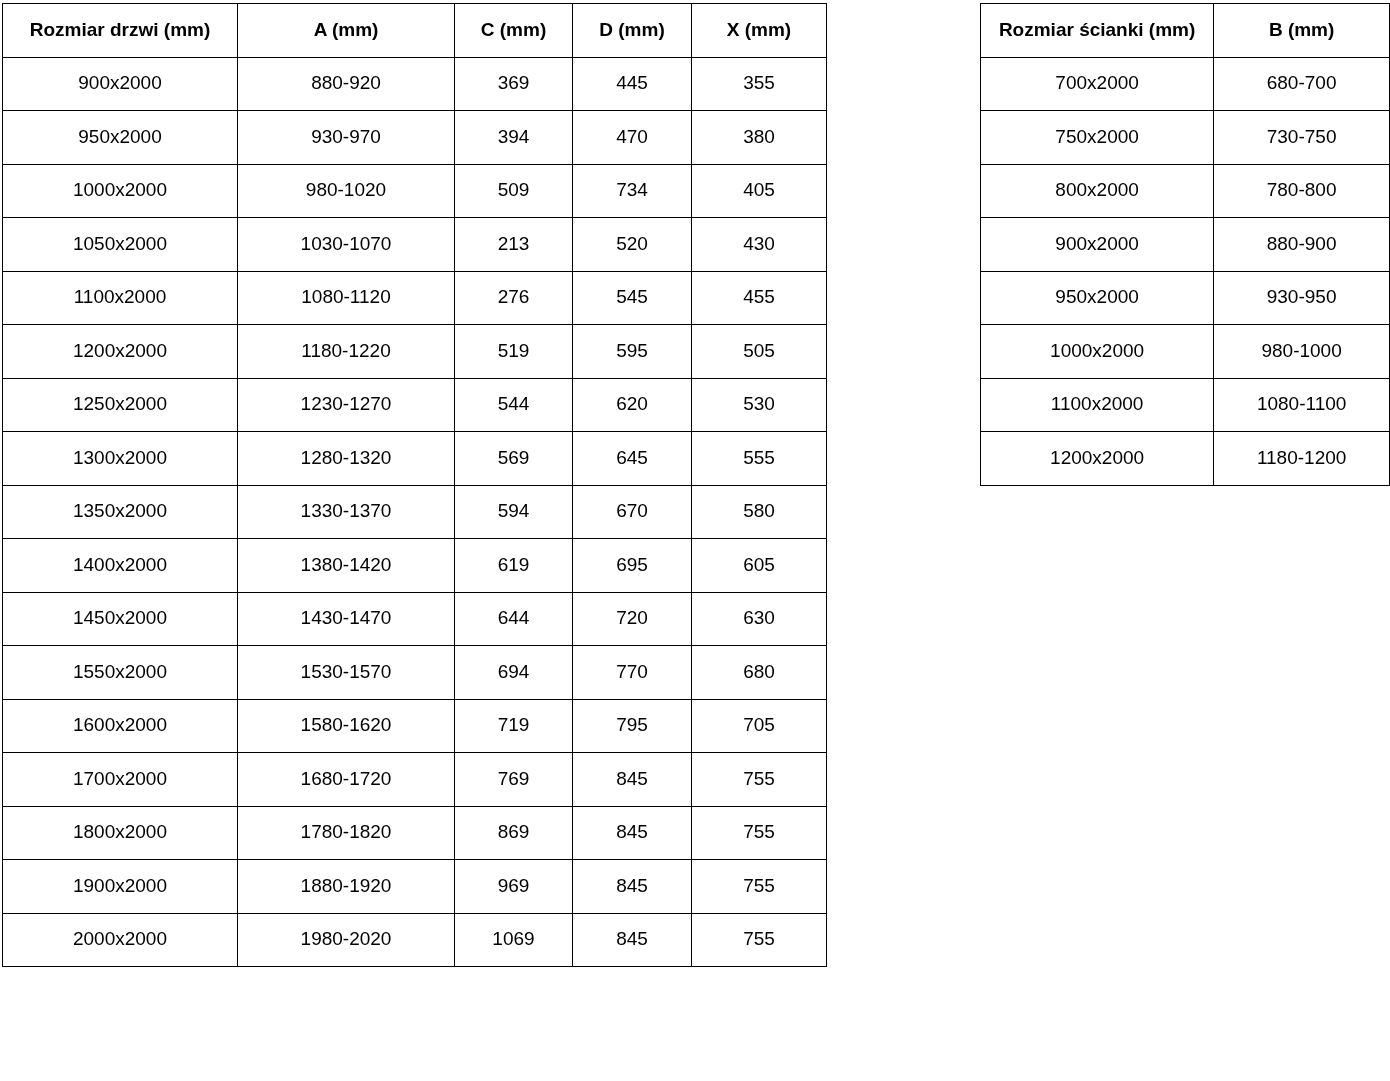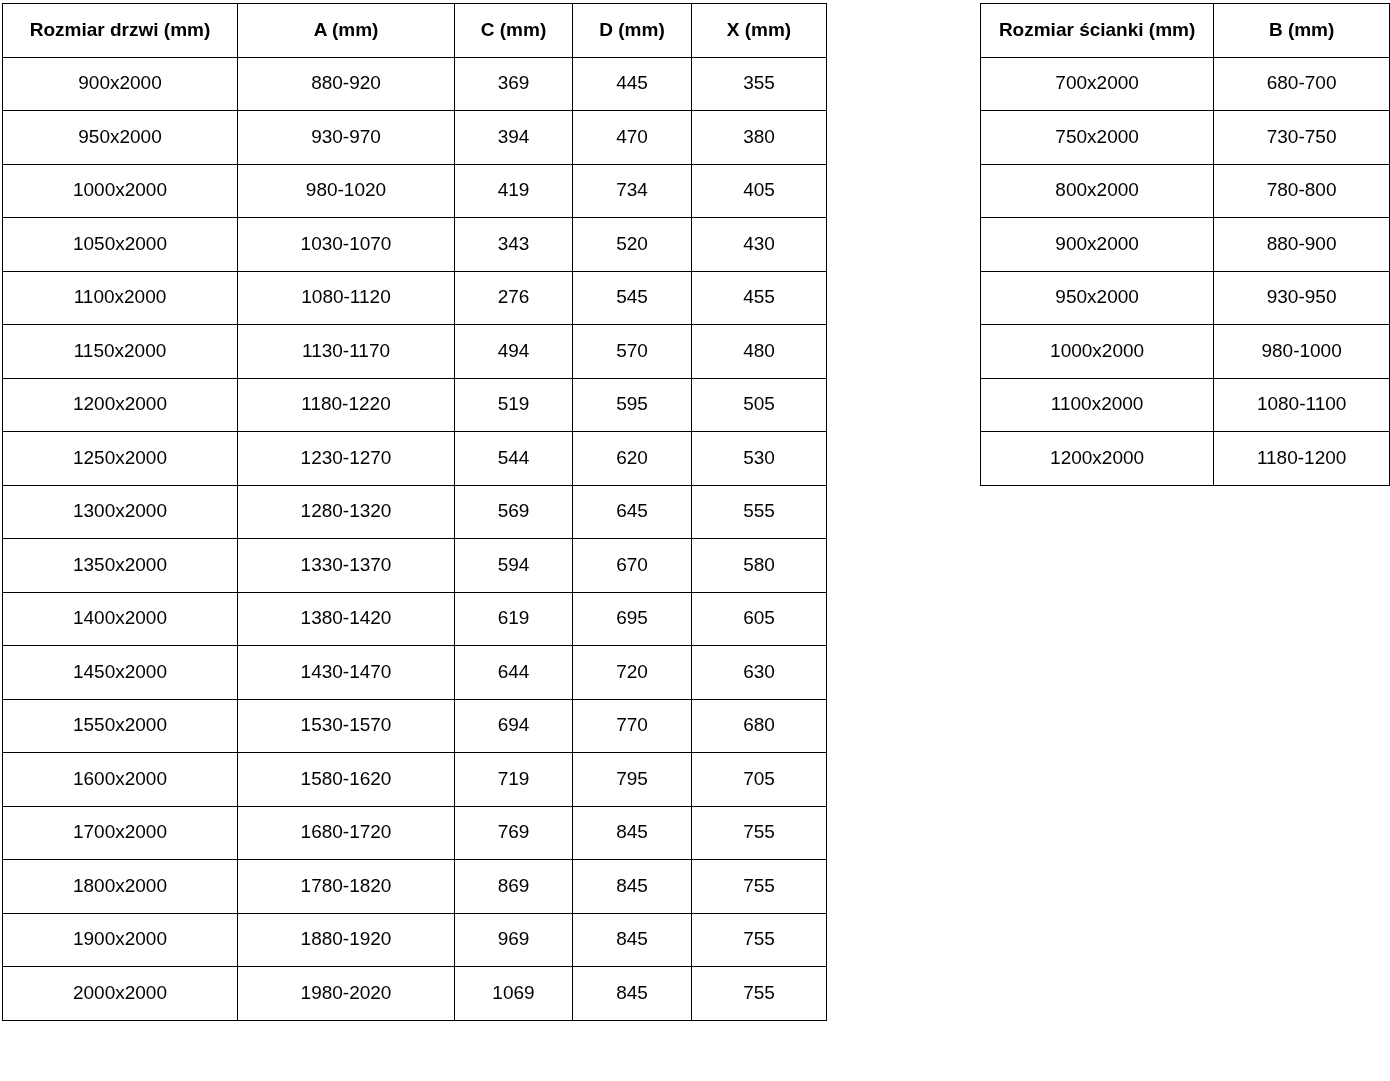--- a/index.html
+++ b/index.html
@@ -97,44 +97,37 @@
         <tr>
           <td>950x2000</td>
           <td>930-970</td>
           <td>394</td>
           <td>470</td>
           <td>380</td>
         </tr>
         <tr>
           <td>1000x2000</td>
           <td>980-1020</td>
-          <td>419</td>
+          <td>509</td>
           <td>734</td>
           <td>405</td>
         </tr>
         <tr>
           <td>1050x2000</td>
           <td>1030-1070</td>
-          <td>343</td>
+          <td>213</td>
           <td>520</td>
           <td>430</td>
         </tr>
         <tr>
           <td>1100x2000</td>
           <td>1080-1120</td>
           <td>276</td>
           <td>545</td>
           <td>455</td>
-        </tr>
-        <tr>
-          <td>1150x2000</td>
-          <td>1130-1170</td>
-          <td>494</td>
-          <td>570</td>
-          <td>480</td>
         </tr>
         <tr>
           <td>1200x2000</td>
           <td>1180-1220</td>
           <td>519</td>
           <td>595</td>
           <td>505</td>
         </tr>
         <tr>
           <td>1250x2000</td>

